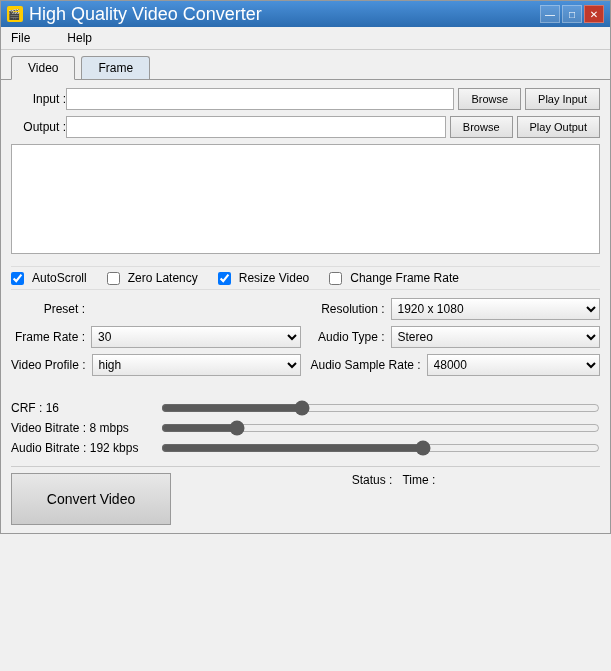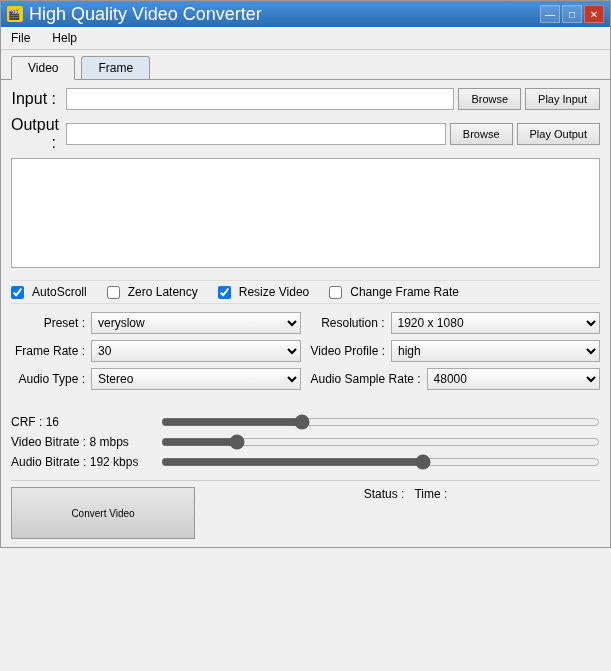--- a/index.html
+++ b/index.html
@@ -59,21 +59,21 @@
       cursor: pointer;
       display: flex;
       align-items: center;
       justify-content: center;
     }
     .title-btn.close { background: #c0392b; }
     .menu-bar {
       background: #f0f0f0;
       padding: 2px 4px;
       display: flex;
-      gap: 10px;
+      gap: 25px;
       border-bottom: 1px solid #ccc;
     }
     .menu-item {
       padding: 2px 6px;
       cursor: pointer;
       font-size: 12px;
     }
     .tabs-bar {
       padding: 6px 10px 0;
       display: flex;
@@ -101,22 +101,22 @@
       padding: 8px 10px;
     }
     .row {
       display: flex;
       align-items: center;
       margin-bottom: 6px;
     }
     .label {
       width: 55px;
       text-align: right;
-      padding-right: 10px;
-      font-size: 16px;
+      padding-right: 0;
+      font-size: 12px;
     }
     .input-text {
       flex: 1;
       height: 22px;
       border: 1px solid #aaa;
       padding: 2px 4px;
       font-size: 12px;
       background: white;
     }
     .btn {
@@ -201,25 +201,25 @@
     }
     .bottom-bar {
       display: flex;
       align-items: stretch;
       margin-top: 10px;
       padding-top: 6px;
       border-top: 1px solid #ccc;
       gap: 10px;
     }
     .convert-btn {
-      width: 184px;
+      width: 160px;
       height: 52px;
       background: linear-gradient(to bottom, #e8e8e8, #cccccc);
       border: 1px solid #999;
-      font-size: 10px;
+      font-size: 14px;
       cursor: pointer;
       text-align: center;
     }
     .status-area {
       flex: 1;
       font-size: 12px;
       display: flex;
       flex-direction: row;
       justify-content: center;
       gap: 6px;
@@ -297,31 +297,20 @@
       <label class="checkbox-item">
         <input type="checkbox" style="">
         <span>Change Frame Rate</span>
       </label>
     </div>
 
     <div class="settings-grid">
 
       <div class="setting-row">
         <span class="setting-label">Preset :</span>
-        <select>
-          <option>ultrafast</option>
-          <option>superfast</option>
-          <option>veryfast</option>
-          <option>faster</option>
-          <option>fast</option>
-          <option>medium</option>
-          <option>slow</option>
-          <option>slower</option>
-          <option selected="">veryslow</option>
-        </select>
       </div>
 
       <div class="setting-row">
         <span class="setting-label">Resolution :</span>
         <select>
           <option>640 x 480</option>
           <option>1280 x 720</option>
           <option selected="">1920 x 1080</option>
           <option>3840 x 2160</option>
         </select>
@@ -332,34 +321,34 @@
         <select>
           <option>24</option>
           <option>25</option>
           <option selected="">30</option>
           <option>50</option>
           <option>60</option>
         </select>
       </div>
 
       <div class="setting-row">
+        <span class="setting-label">Audio Type :</span>
+        <select>
+          <option>Mono</option>
+          <option selected="">Stereo</option>
+          <option>5.1</option>
+        </select>
+      </div>
+
+      <div class="setting-row">
         <span class="setting-label">Video Profile :</span>
         <select>
           <option>baseline</option>
           <option>main</option>
           <option selected="">high</option>
-        </select>
-      </div>
-
-      <div class="setting-row">
-        <span class="setting-label">Audio Type :</span>
-        <select>
-          <option>Mono</option>
-          <option selected="">Stereo</option>
-          <option>5.1</option>
         </select>
       </div>
 
       <div class="setting-row">
         <span class="setting-label" style="min-width:110px;">Audio Sample Rate :</span>
         <select>
           <option>22050</option>
           <option>44100</option>
           <option selected="">48000</option>
           <option>96000</option>

